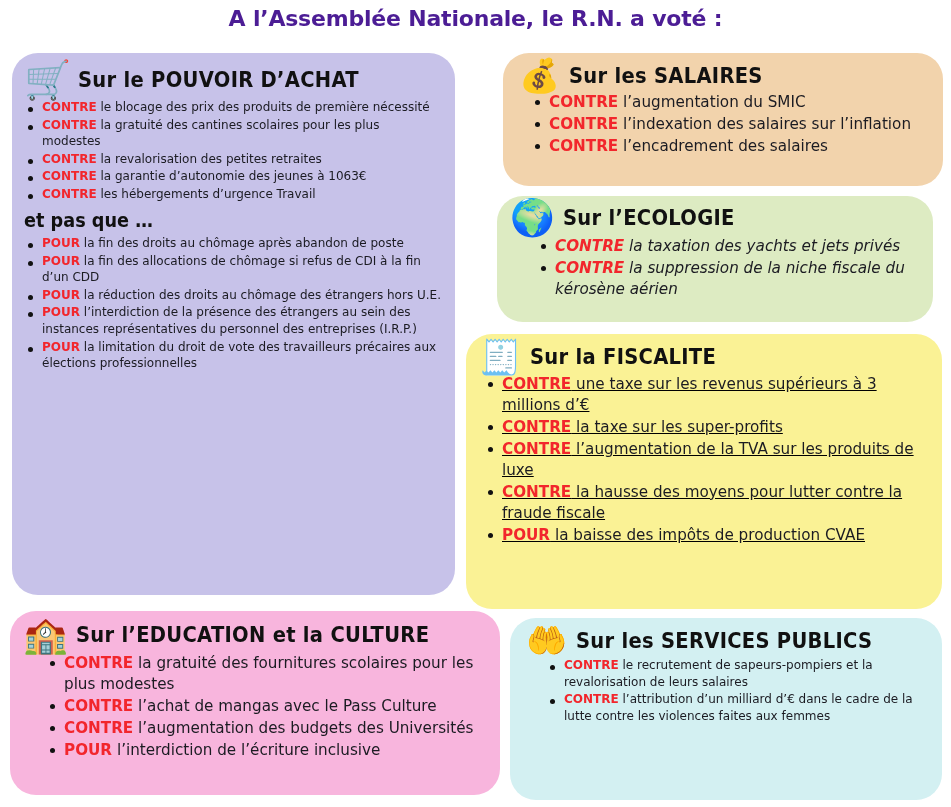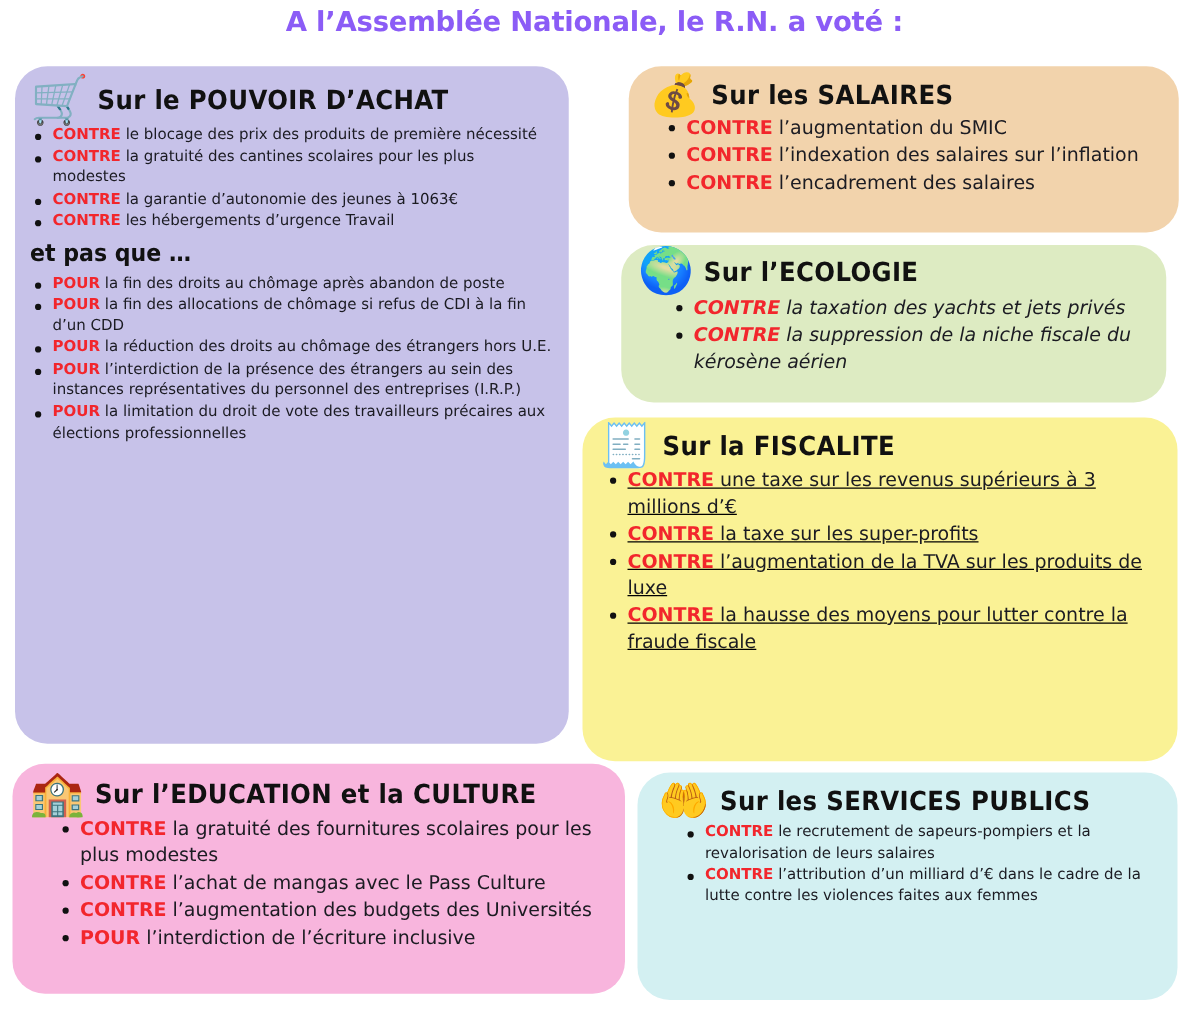--- a/index.html
+++ b/index.html
@@ -15,21 +15,21 @@
     position: relative;
   }
 
   
   #main-title {
     position: absolute;
     top: 6px;
     left: 0;
     width: 951px;
     text-align: center;
-    color: #8b5cf6;
+    color: #4c1d95;
     font-family: "DejaVu Sans", "Liberation Sans", sans-serif;
     font-weight: bold;
     font-size: 22px;
     letter-spacing: -0.2px;
   }
 
   
   .card {
     position: absolute;
     border-radius: 26px;
@@ -160,20 +160,21 @@
 <div id="main-title">A l’Assemblée Nationale, le R.N. a voté :</div>
 
 <div class="card" id="card-pouvoir-achat">
   <div class="card-head">
     <span class="card-icon">🛒</span>
     <span class="card-title">Sur le POUVOIR D’ACHAT</span>
   </div>
   <ul class="votes">
       <li><span class="vote-tag">CONTRE</span> le blocage des prix des produits de première nécessité</li>
       <li><span class="vote-tag">CONTRE</span> la gratuité des cantines scolaires pour les plus modestes</li>
+      <li><span class="vote-tag">CONTRE</span> la revalorisation des petites retraites</li>
       <li><span class="vote-tag">CONTRE</span> la garantie d’autonomie des jeunes à 1063€</li>
       <li><span class="vote-tag">CONTRE</span> les hébergements d’urgence Travail</li>
     </ul>
   <div class="subhead">et pas que …</div>
   <ul class="votes">
       <li><span class="vote-tag">POUR</span> la fin des droits au chômage après abandon de poste</li>
       <li><span class="vote-tag">POUR</span> la fin des allocations de chômage si refus de CDI à la fin d’un CDD</li>
       <li><span class="vote-tag">POUR</span> la réduction des droits au chômage des étrangers hors U.E.</li>
       <li><span class="vote-tag">POUR</span> l’interdiction de la présence des étrangers au sein des instances représentatives du personnel des entreprises (I.R.P.)</li>
       <li><span class="vote-tag">POUR</span> la limitation du droit de vote des travailleurs précaires aux élections professionnelles</li>
@@ -206,20 +207,21 @@
 <div class="card" id="card-fiscalite">
   <div class="card-head">
     <span class="card-icon">🧾</span>
     <span class="card-title">Sur la FISCALITE</span>
   </div>
   <ul class="votes">
       <li><span class="vote-tag">CONTRE</span> une taxe sur les revenus supérieurs à 3 millions d’€</li>
       <li><span class="vote-tag">CONTRE</span> la taxe sur les super-profits</li>
       <li><span class="vote-tag">CONTRE</span> l’augmentation de la TVA sur les produits de luxe</li>
       <li><span class="vote-tag">CONTRE</span> la hausse des moyens pour lutter contre la fraude fiscale</li>
+      <li><span class="vote-tag">POUR</span> la baisse des impôts de production CVAE</li>
     </ul>
 </div>
 
 <div class="card" id="card-education">
   <div class="card-head">
     <span class="card-icon">🏫</span>
     <span class="card-title">Sur l’EDUCATION et la CULTURE</span>
   </div>
   <ul class="votes">
       <li><span class="vote-tag">CONTRE</span> la gratuité des fournitures scolaires pour les plus modestes</li>

